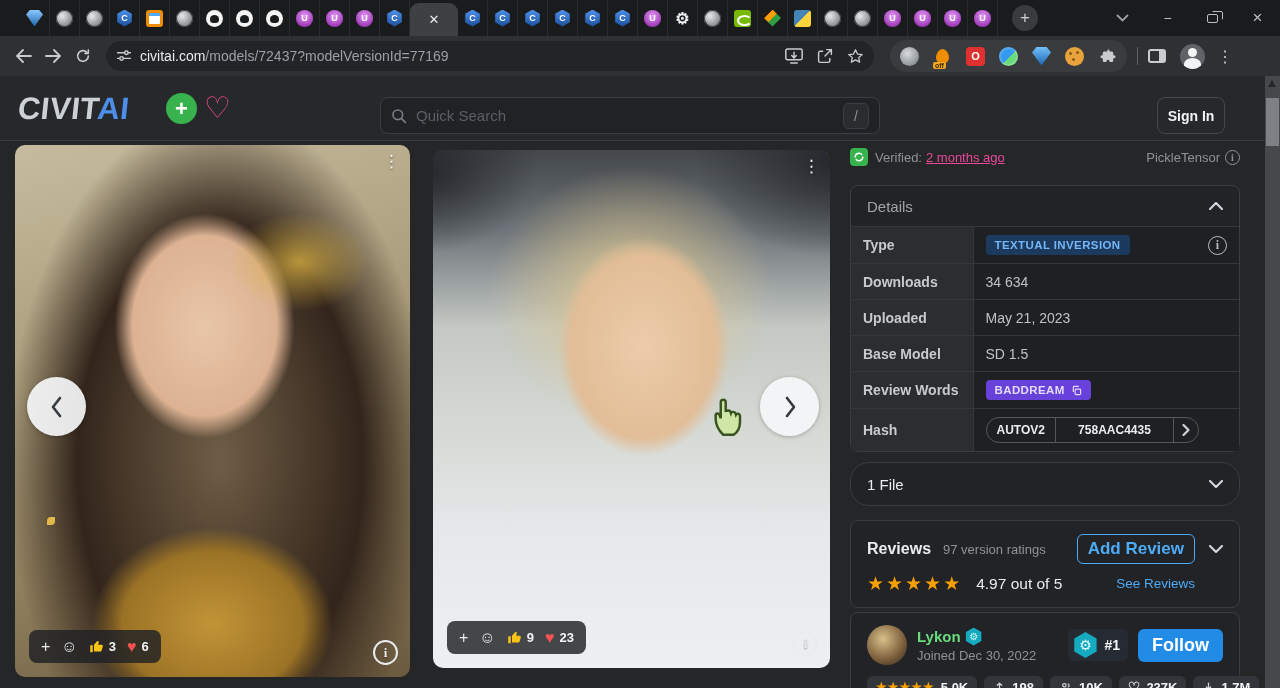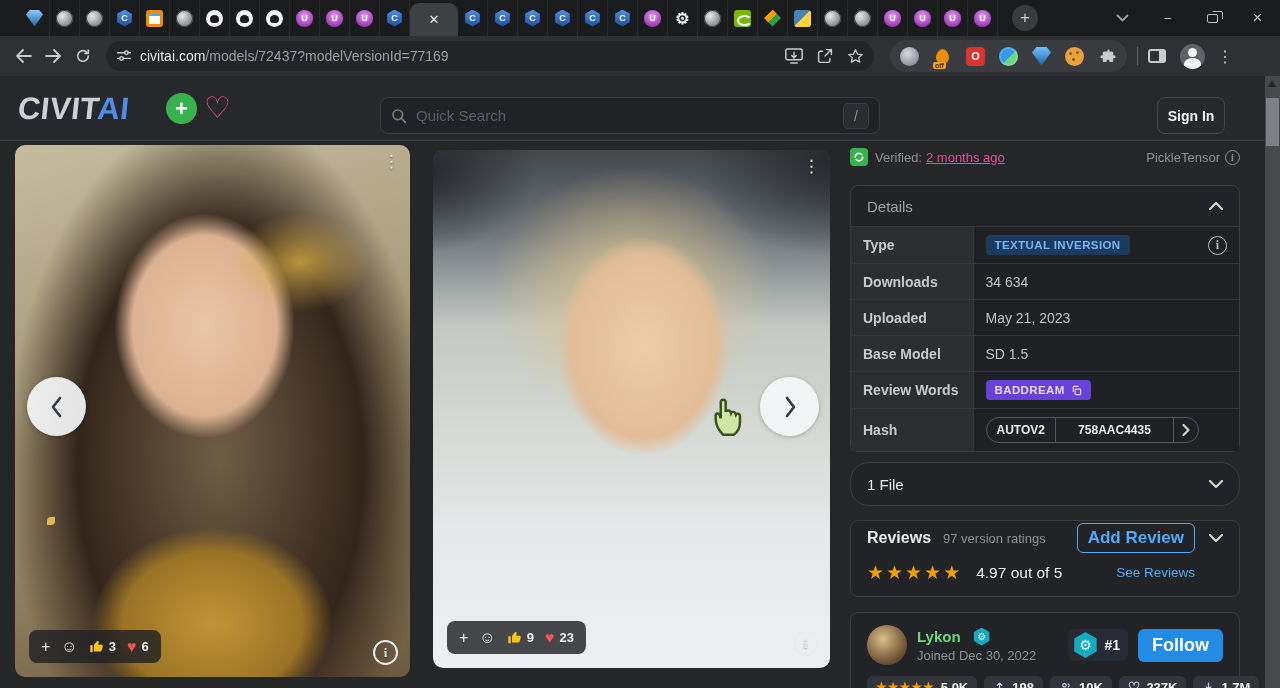--- a/index.html
+++ b/index.html
@@ -148,38 +148,38 @@
   .trigger-badge { display:inline-flex; align-items:center; gap:6px; background:#6741d9; color:#e5dbff;
     font-size:11.5px; font-weight:bold; letter-spacing:.4px; padding:4px 9px; border-radius:4px; cursor:pointer; }
   .hash-pill { display:inline-flex; align-items:stretch; border:1px solid #54575c; border-radius:14px; overflow:hidden; height:26px; }
   .hash-seg { display:flex; align-items:center; padding:0 10px; font-size:12px; font-weight:bold; color:#e9ecef; }
   .hash-seg + .hash-seg { border-left:1px solid #54575c; }
   .hash-chev { cursor:pointer; color:#ced4da; padding:0 8px; }
 
   .file-panel { top:320px; height:44px; display:flex; align-items:center; justify-content:space-between; padding:0 16px; cursor:pointer;border-radius:19px; }
   .file-title { color:#e9ecef; font-size:15px; }
 
-  .reviews-panel { top:378px; padding:2px 16px 12px; }
+  .reviews-panel { top:378px; padding:13px 16px 12px; }
   .rev-row1 { display:flex; align-items:center; }
   .rev-title { color:#e9ecef; font-size:16px; font-weight:bold; }
   .rev-sub { color:#909296; font-size:13px; margin-left:12px; }
   .add-review { margin-left:auto; border:1px solid #4dabf7; color:#4dabf7; font-size:17px; font-weight:bold;
     padding:4px 10px; border-radius:6px; background:transparent; cursor:pointer; }
   .rev-chev { margin-left:14px; }
   .rev-row2 { display:flex; align-items:center; margin-top:8px; }
   .stars-big { color:#f59f00; font-size:19px; letter-spacing:2px; }
   .rev-score { color:#e9ecef; font-size:15.5px; margin-left:14px; }
   .see-reviews { margin-left:auto; margin-right:28px; color:#4dabf7; font-size:13.5px; cursor:pointer; }
 
   .creator-panel { top:470px; height:95px; padding:12px 16px; }
   .cr-row1 { display:flex; align-items:center; }
   .cr-avatar { width:40px; height:40px; border-radius:50%; flex:0 0 40px;
     background:radial-gradient(circle at 40% 35%, #d9c08a, #7a5c3a 60%, #2e2620); cursor:pointer; }
   .cr-names { margin-left:10px; }
-  .cr-name-line { display:flex; align-items:center; gap:12px; }
+  .cr-name-line { display:flex; align-items:center; gap:4px; }
   .cr-name { color:#69db7c; font-size:15px; font-weight:bold; cursor:pointer; }
   .hexbadge { width:18px; height:18px; clip-path:polygon(50% 0,93% 25%,93% 75%,50% 100%,7% 75%,7% 25%);
     background:#15aabf; color:#d7f5fa; font-size:10px; display:flex; align-items:center; justify-content:center; }
   .cr-joined { color:#909296; font-size:13px; margin-top:2px; }
   .rank-badge { margin-left:auto; display:flex; align-items:center; gap:6px; background:#262b33; border-radius:6px; padding:3px 8px 3px 4px; }
   .rank-hex { width:26px; height:26px; clip-path:polygon(50% 0,93% 25%,93% 75%,50% 100%,7% 75%,7% 25%);
     background:#15aabf; color:#eafcff; font-size:14px; display:flex; align-items:center; justify-content:center; }
   .rank-num { color:#f1f3f5; font-size:14px; font-weight:bold; }
   .follow-btn { margin-left:10px; background:#228be6; border:none; color:#fff; font-size:18px; font-weight:bold;
     padding:6px 14px; border-radius:6px; cursor:pointer; }

